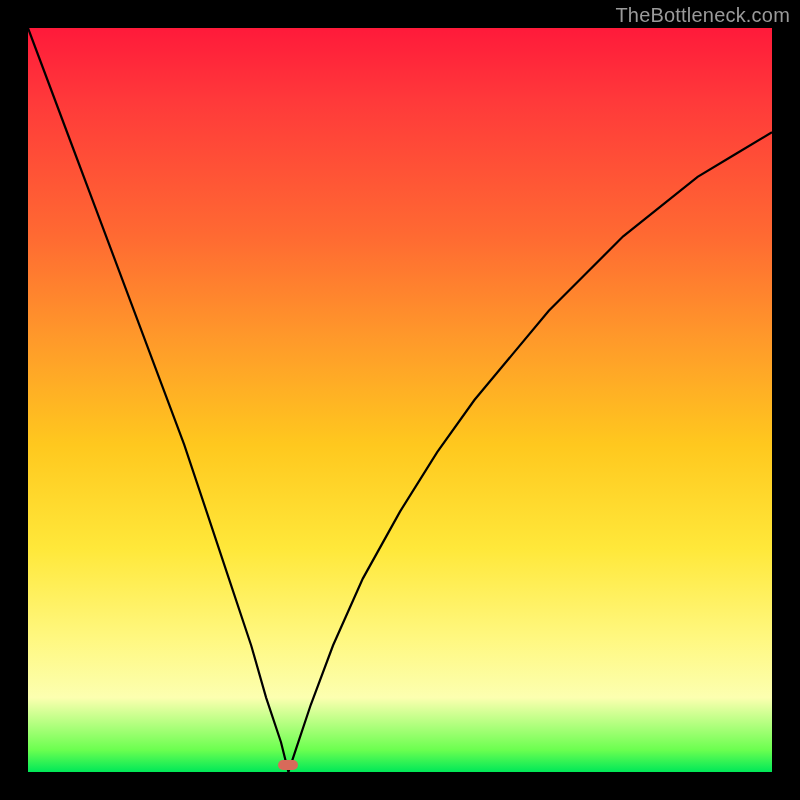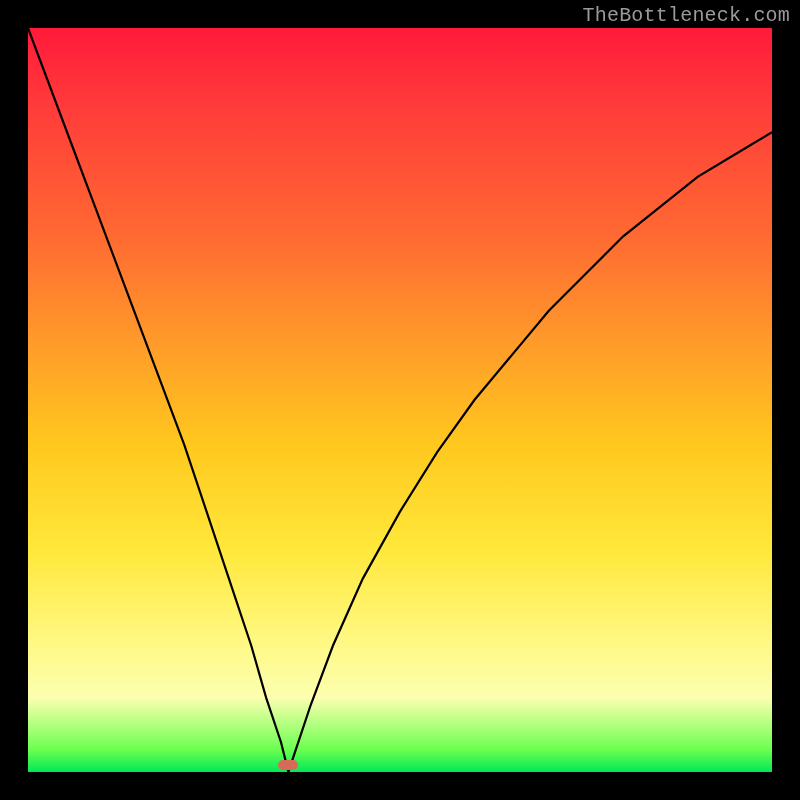--- a/index.html
+++ b/index.html
@@ -11,21 +11,20 @@
     font-family: Arial, Helvetica, sans-serif;
     overflow: hidden;
   }
   .frame {
     position: absolute;
     left: 0;
     top: 0;
     width: 800px;
     height: 632px;
     background: #000;
-    font-family: Liberation Mono, monospace;
   }
   .plot {
     position: absolute;
     left: 28px;
     top: 28px;
     width: 744px;
     height: 744px;
     overflow: hidden;
   }
   .gradient {

